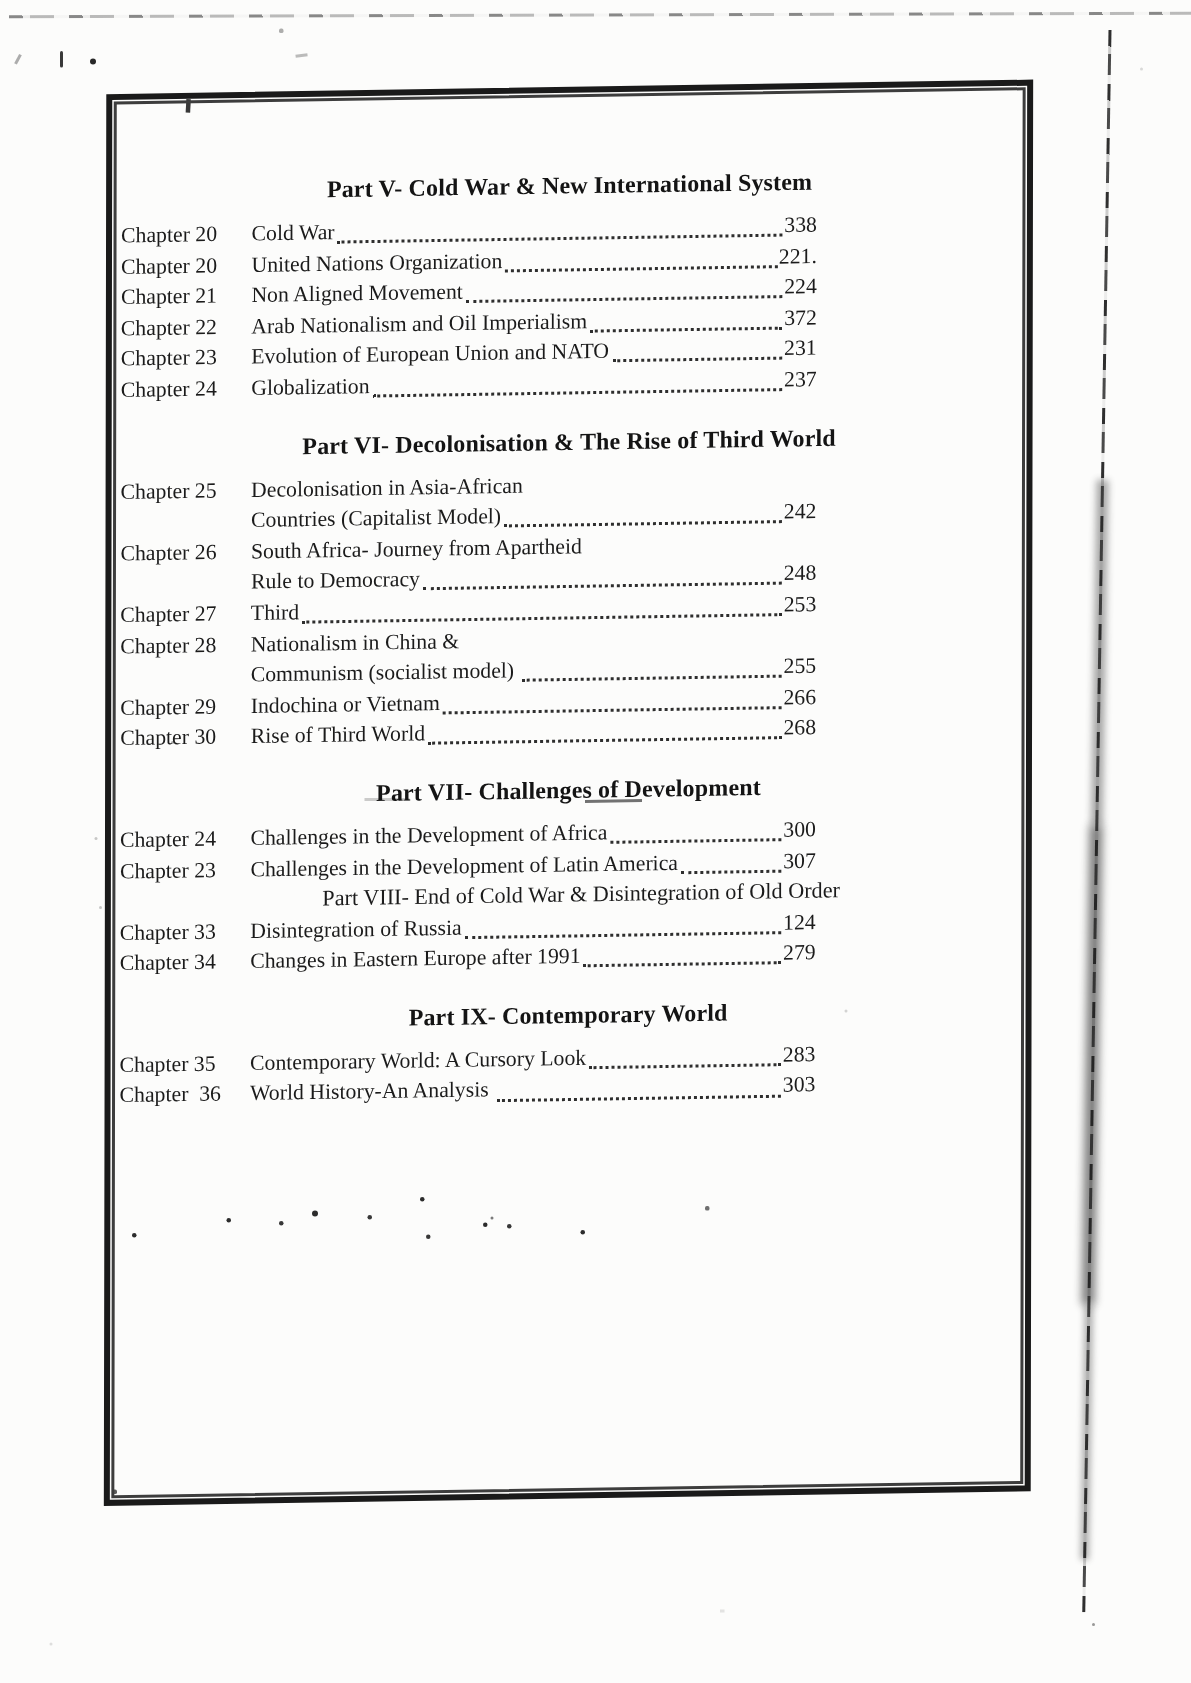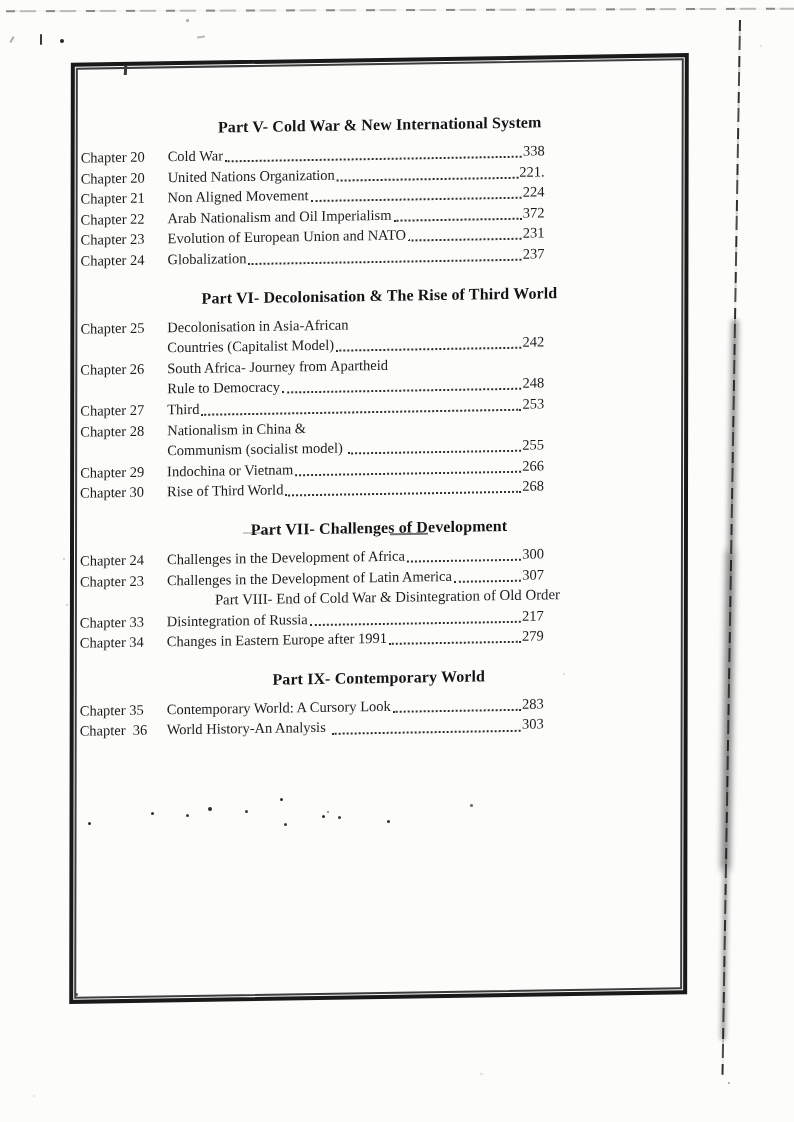--- a/index.html
+++ b/index.html
@@ -294,21 +294,21 @@
             </div>
           </div>
         </div>
         <div class="subheader">Part VIII- End of Cold War &amp; Disintegration of Old Order</div>
         <div class="entry">
           <div class="ch">Chapter 33</div>
           <div class="lines">
             <div class="line">
               <span class="t">Disintegration of Russia</span>
               <span class="dotlead"></span>
-              <span class="pg">217</span>
+              <span class="pg">124</span>
             </div>
           </div>
         </div>
         <div class="entry">
           <div class="ch">Chapter 34</div>
           <div class="lines">
             <div class="line">
               <span class="t">Changes in Eastern Europe after 1991</span>
               <span class="dotlead"></span>
               <span class="pg">279</span>

